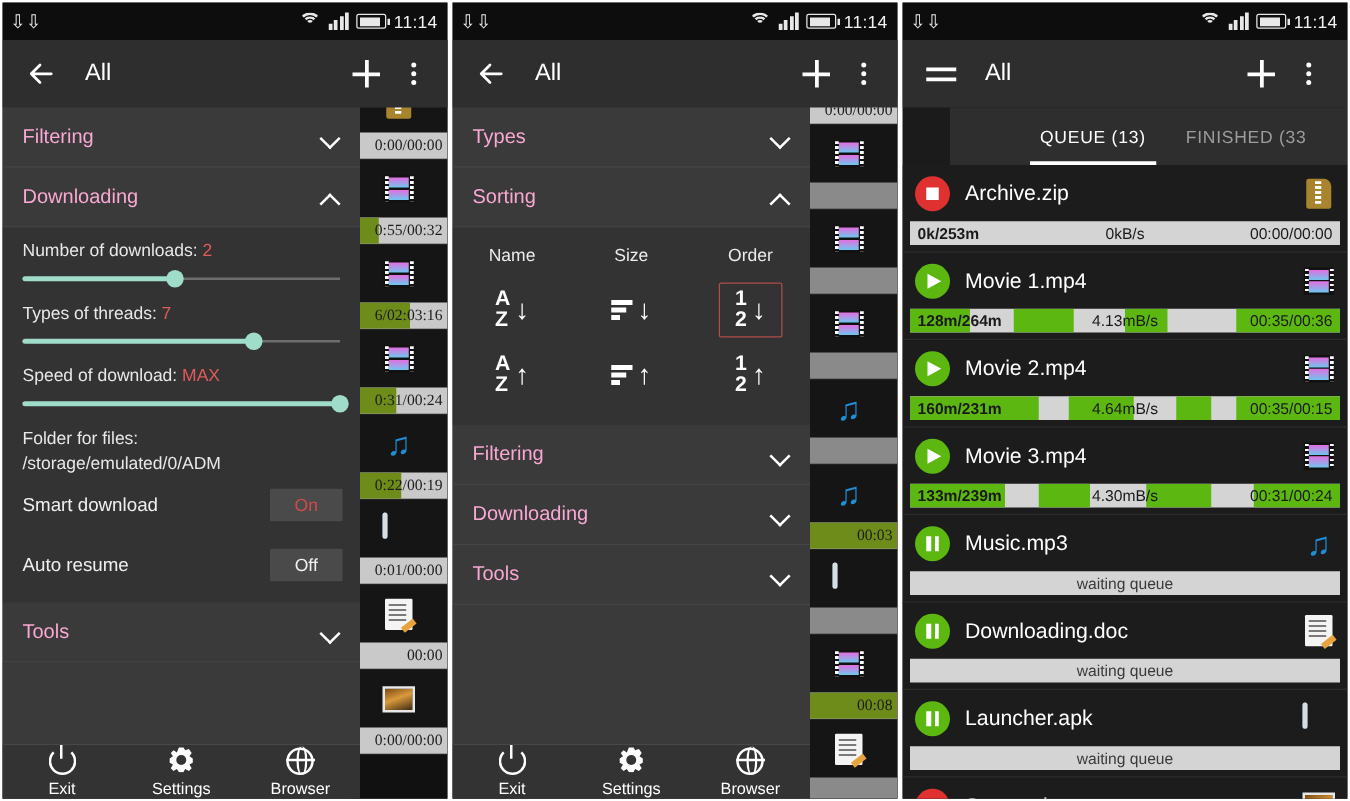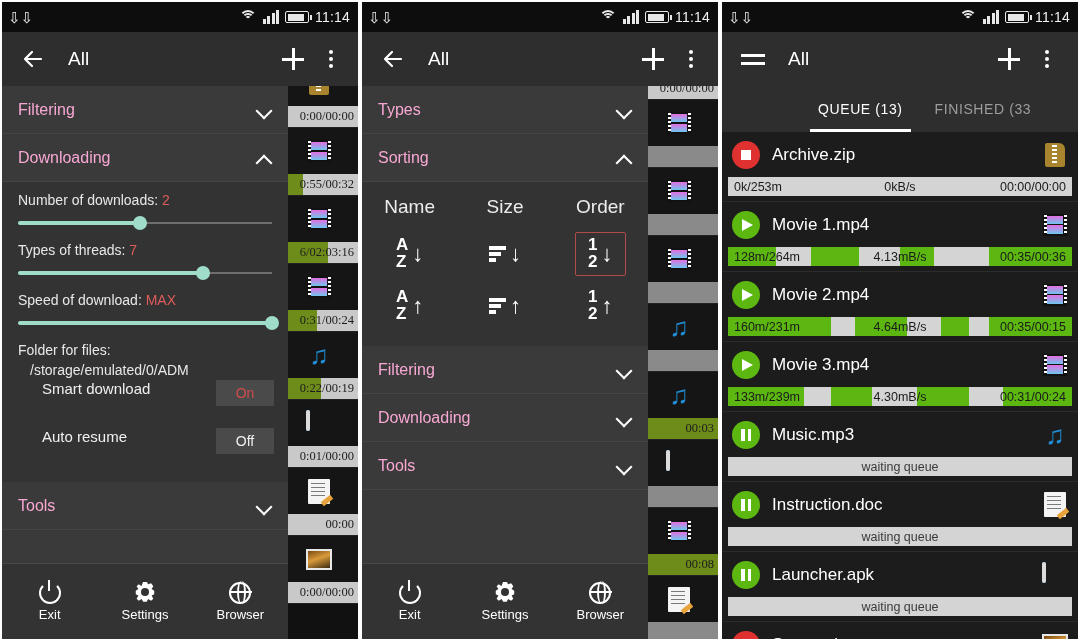--- a/index.html
+++ b/index.html
@@ -100,71 +100,70 @@
   .sec-body { background: #333333; padding: 4px 0 6px; }
   .setting-row { padding: 6px 16px 0; }
   .setting-label { color: #e8e8e8; font-size: 14px; margin-bottom: 2px; }
   .setting-label .val { color: #e05b5b; }
   .slider { position: relative; height: 26px; }
   .slider .track { position: absolute; left: 0; right: 0; top: 12px; height: 1.5px; background: #6e6e6e; }
   .slider .filled { position: absolute; left: 0; top: 11px; height: 3.5px; background: #9fdcc9; border-radius: 2px; }
   .slider .knob { position: absolute; top: 6px; width: 14px; height: 14px; border-radius: 50%; background: #9fdcc9; margin-left: -7px; }
   .folder { padding: 6px 16px 2px; }
   .folder .cap { color: #e8e8e8; font-size: 14px; }
-  .folder .path { color: #e8e8e8; font-size: 14px; margin-top: 4px; margin-left: 12px; }
+  .folder .path { color: #e8e8e8; font-size: 14px; margin-top: 4px; }
   .toggle-row {
-    display: flex; padding: 0 14px 0 16px;
+    display: flex; align-items: center; padding: 0 14px 0 16px;
     height: 48px;
-    margin-left: 24px;
   }
   .toggle-row .t-lbl { flex: 1; color: #efefef; font-size: 15px; }
   .tgl {
     min-width: 58px; height: 26px; background: #4a4a4a;
     display: flex; align-items: center; justify-content: center;
     font-size: 14px; color: #f0f0f0; border-radius: 1px;
   }
   .tgl.on { color: #d14b4b; }
 
   
   .sortgrid { background: #333; padding: 10px 0 14px; }
   .sortgrid .hdr, .sortgrid .rw { display: flex; }
   .sortgrid .cell {
     flex: 1; display: flex; align-items: center; justify-content: center;
     color: #ececec;
   }
-  .sortgrid .hdr .cell { font-size: 19px; padding: 4px 0 10px; }
+  .sortgrid .hdr .cell { font-size: 14px; padding: 4px 0 10px; }
   .sortgrid .rw .cell { height: 52px; }
   .sortbtn {
     display: flex; align-items: center; justify-content: center;
     gap: 4px; padding: 4px 12px;
   }
   .sortbtn.sel { border: 1.5px solid #b04c4c; border-radius: 2px; }
   .stack { display: flex; flex-direction: column; line-height: 0.98; font-weight: bold; font-size: 17px; color: #fff; }
   .arr { font-size: 22px; font-weight: bold; color: #fff; line-height: 1; }
   .bars { display: flex; flex-direction: column; gap: 2.5px; }
   .bars i { height: 3.5px; background: #fff; display: block; }
   .bars i:nth-child(1) { width: 17px; }
   .bars i:nth-child(2) { width: 12px; }
   .bars i:nth-child(3) { width: 7px; }
 
   .drawer-filler { flex: 1; background: #3a3a3a; }
 
   
   .bottombar {
-    height: 76px; background: #333333;
+    height: 44px; background: #333333;
     display: flex; align-items: center;
     border-top: 1px solid #484848;
   }
   .bb-item { flex: 1; display: flex; flex-direction: column; align-items: center; gap: 3px; }
   .bb-item .bb-lbl { color: #fff; font-size: 13px; }
 
   
   .tabbar {
     height: 46px; background: #2e2e2e; display: flex;
-    align-items: stretch; padding-left: 80px;
+    align-items: stretch; padding-left: 56px; margin-left: 38px;
   }
   .tab {
     display: flex; align-items: center; justify-content: center;
     color: #9d9d9d; font-size: 14px; letter-spacing: .6px;
     padding: 0 16px; position: relative; white-space: nowrap;
   }
   .tab.active { color: #ffffff; }
   .tab.active::after {
     content: ""; position: absolute; left: 8px; right: 8px; bottom: 0;
     height: 3px; background: #fff;
@@ -182,21 +181,21 @@
   .q-state .pp i { width: 3.5px; height: 12px; background: #fff; display: block; }
   .q-name { color: #fff; font-size: 17px; margin-left: 12px; flex: 1; }
   .q-icon { width: 30px; height: 30px; display: flex; align-items: center; justify-content: center; flex: none; }
   .q-bar {
     height: 19px; margin: 0 6px; background: #d4d4d4;
     position: relative; overflow: hidden;
     display: flex; align-items: center;
   }
   .q-bar .seg { position: absolute; top: 0; bottom: 0; background: #5cb811; }
   .q-bar .txt { position: relative; z-index: 3; font-size: 12.5px; color: #1a1a1a; white-space: nowrap; }
-  .q-bar .t1 { position: absolute; left: 6px; }
+  .q-bar .t1 { position: absolute; left: 6px; font-weight: bold; }
   .q-bar .t2 { position: absolute; left: 0; right: 0; text-align: center; }
   .q-bar .t3 { position: absolute; right: 6px; }
   .q-bar .tc { position: absolute; left: 0; right: 0; text-align: center; color: #3a3a3a; }
 
   
   .zipic { width: 20px; height: 24px; background: #a9842f; border-radius: 2px 6px 2px 2px; position: relative; }
   .zipic::after { content: ""; position: absolute; left: 7px; top: 2px; width: 5px; height: 18px;
     background: repeating-linear-gradient(#fff 0 2px, #a9842f 2px 4px); }
   .filmic { width: 24px; height: 22px; background: #111; position: relative; padding: 2px 4px; display: flex; flex-direction: column; gap: 1.5px; }
   .filmic .fr { flex: 1; background: linear-gradient(#e36ee0, #6fc6ee); }
@@ -842,21 +841,21 @@
           </div>
         </div>
         <div class="q-row">
           <div class="q-top">
             <span class="q-state pause">
               <span class="pp">
                 <i></i>
                 <i></i>
               </span>
             </span>
-            <span class="q-name">Instruction.doc</span>
+            <span class="q-name">Downloading.doc</span>
             <span class="q-icon">
               <span class="docic"></span>
             </span>
           </div>
           <div class="q-bar">
             <span class="txt tc">waiting queue</span>
           </div>
         </div>
         <div class="q-row">
           <div class="q-top">

